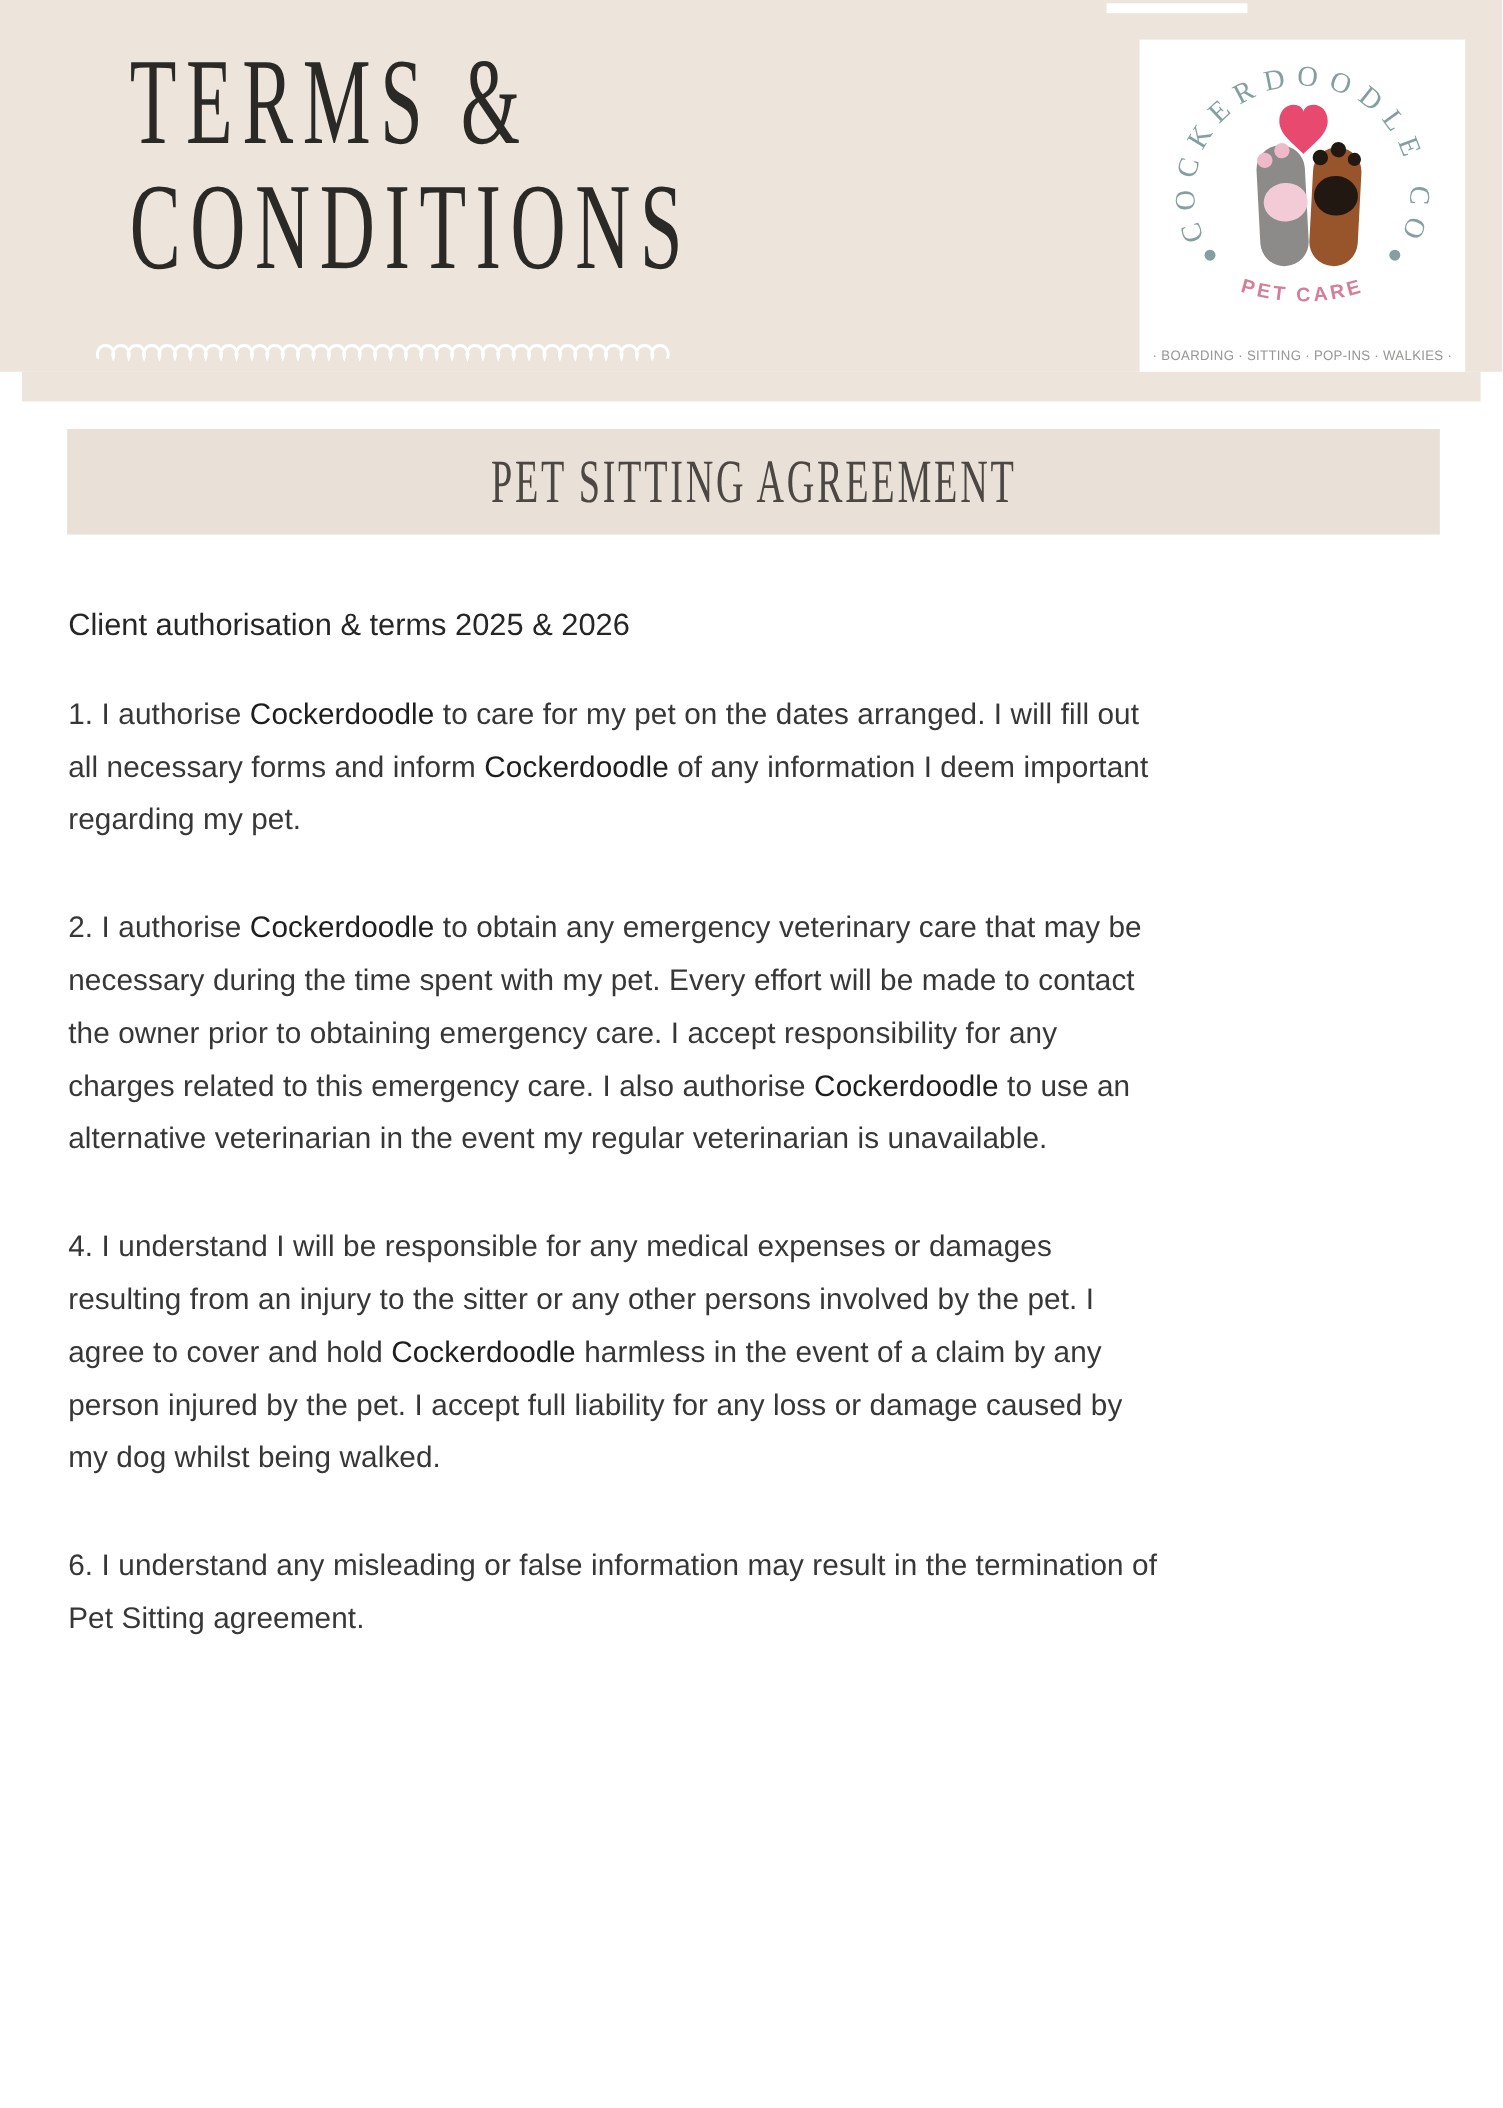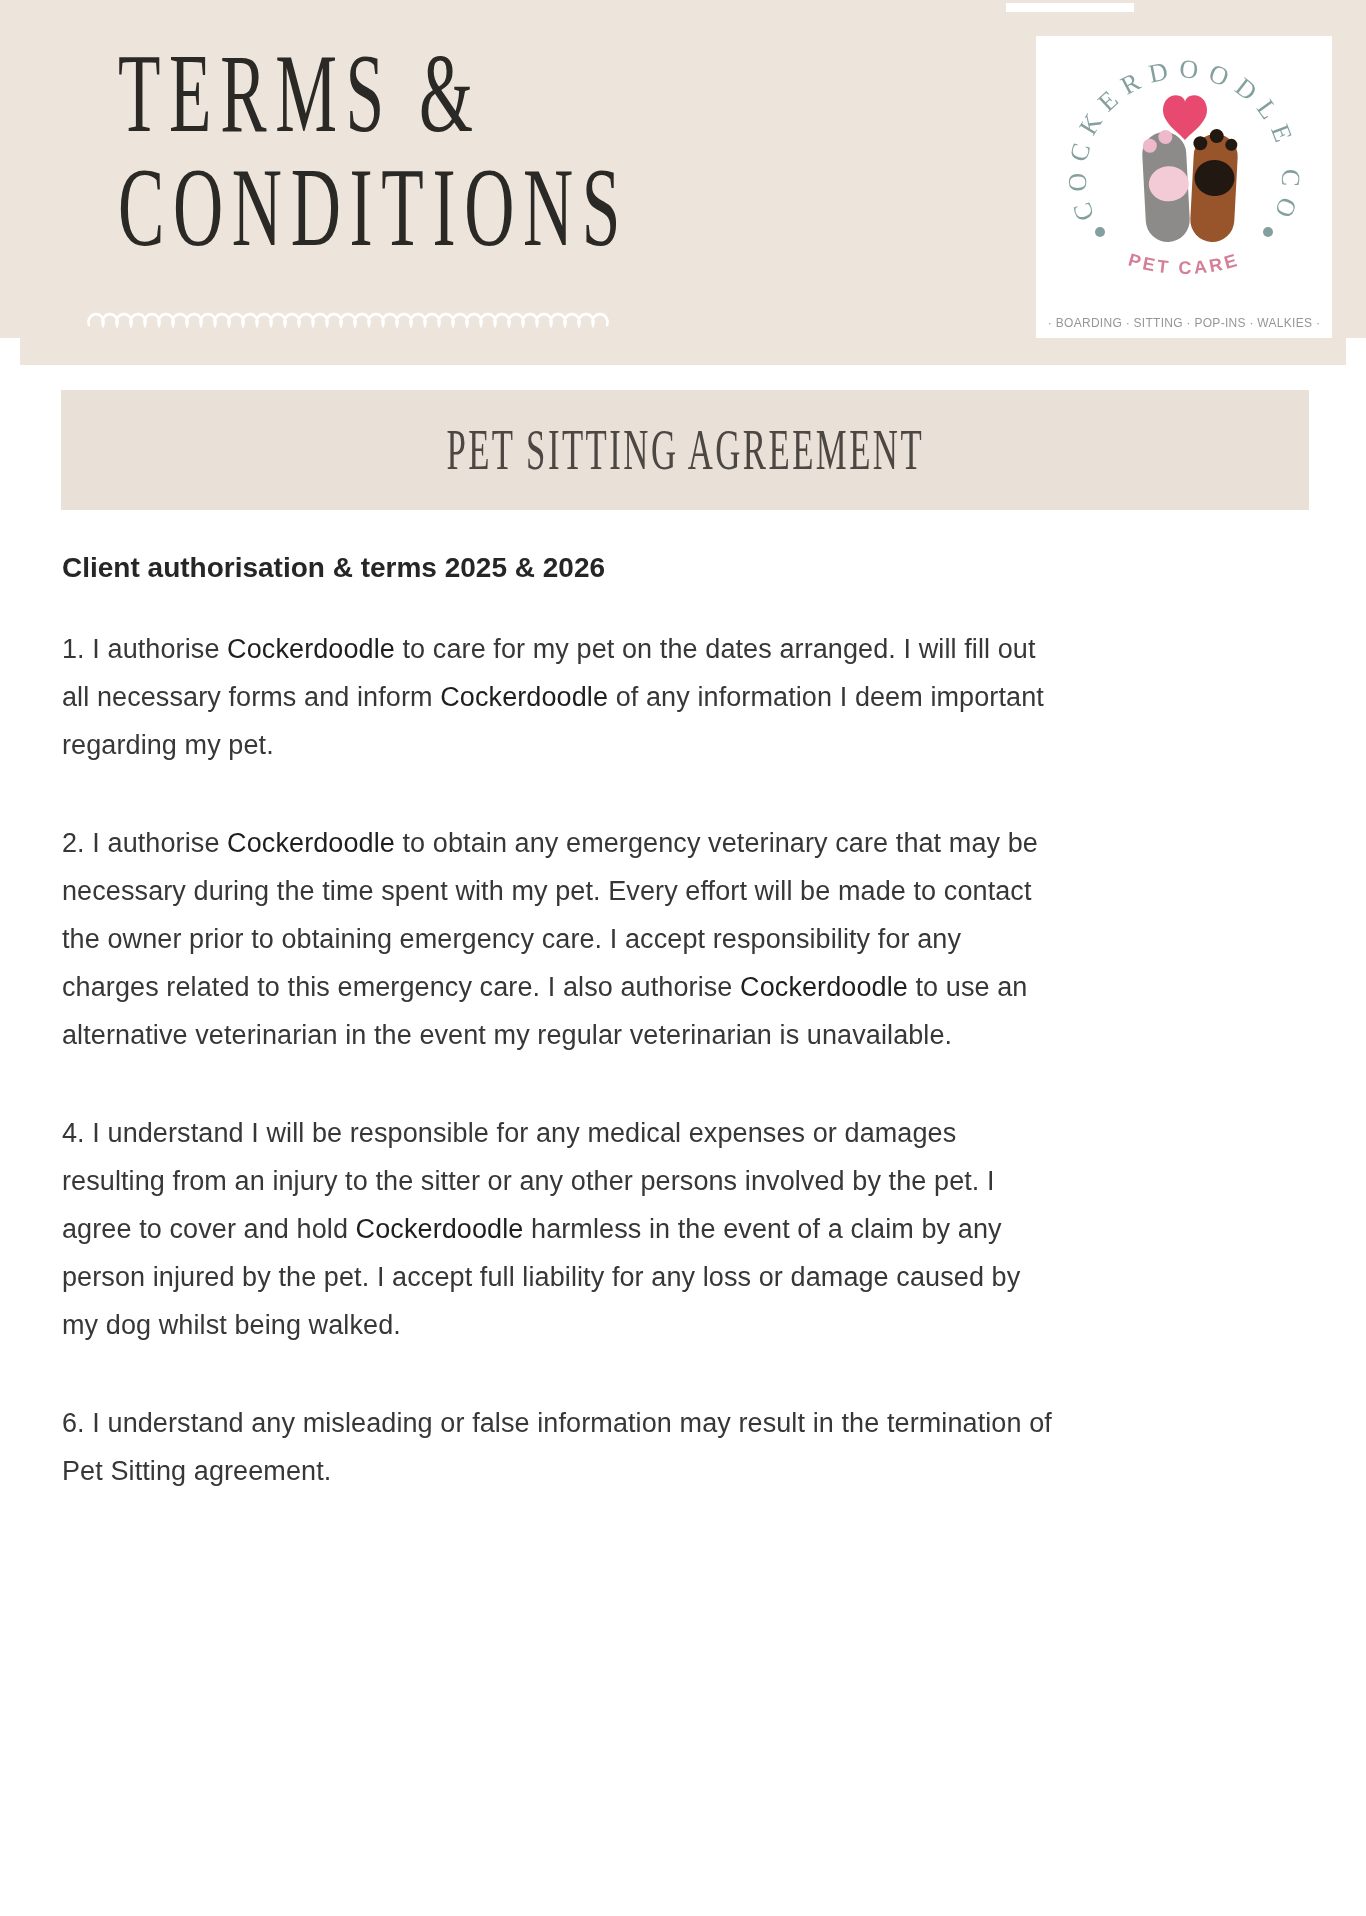--- a/index.html
+++ b/index.html
@@ -21,30 +21,30 @@
   
   .logo-card{position:absolute;left:1036px;top:36px;width:296px;height:302px;background:#fff;}
   .logo-svg{display:block;}
   .logo-tagline{
     position:absolute;left:0;right:0;bottom:8px;text-align:center;white-space:nowrap;
     font-size:12.5px;letter-spacing:0.3px;color:var(--tagline_gray);
     transform:scaleX(0.96);transform-origin:50% 50%;
   }
   
   .agreement-banner{
-    position:absolute;left:61px;top:390px;width:1248px;height:120px;
+    position:absolute;left:61px;top:390px;width:1248px;height:96px;
     background:var(--banner_beige);display:flex;align-items:center;justify-content:center;
   }
   .banner-title{
     font-family:"Liberation Serif",serif;font-size:56px;letter-spacing:4px;color:var(--banner_text_color);
     transform:scaleX(0.62);transform-origin:50% 50%;white-space:nowrap;
   }
   
   .content{position:absolute;left:62px;top:551px;width:1002px;color:var(--body_text_color);}
-  .terms-heading{font-size:28px;font-weight:700;line-height:34px;margin:0 0 40px 0;color:#262626;}
+  .terms-heading{font-size:28px;font-weight:400;line-height:34px;margin:0 0 40px 0;color:#262626;}
   .clause{font-size:27px;line-height:48px;margin:0 0 50px 0;letter-spacing:0.1px;}
   .clause .b{font-weight:400;color:#1E1E1E;}
 </style>
 </head>
 <body>
 
 <div class="page">
 
   <div class="header-band"></div>
   <div class="header-band-inset"></div>

